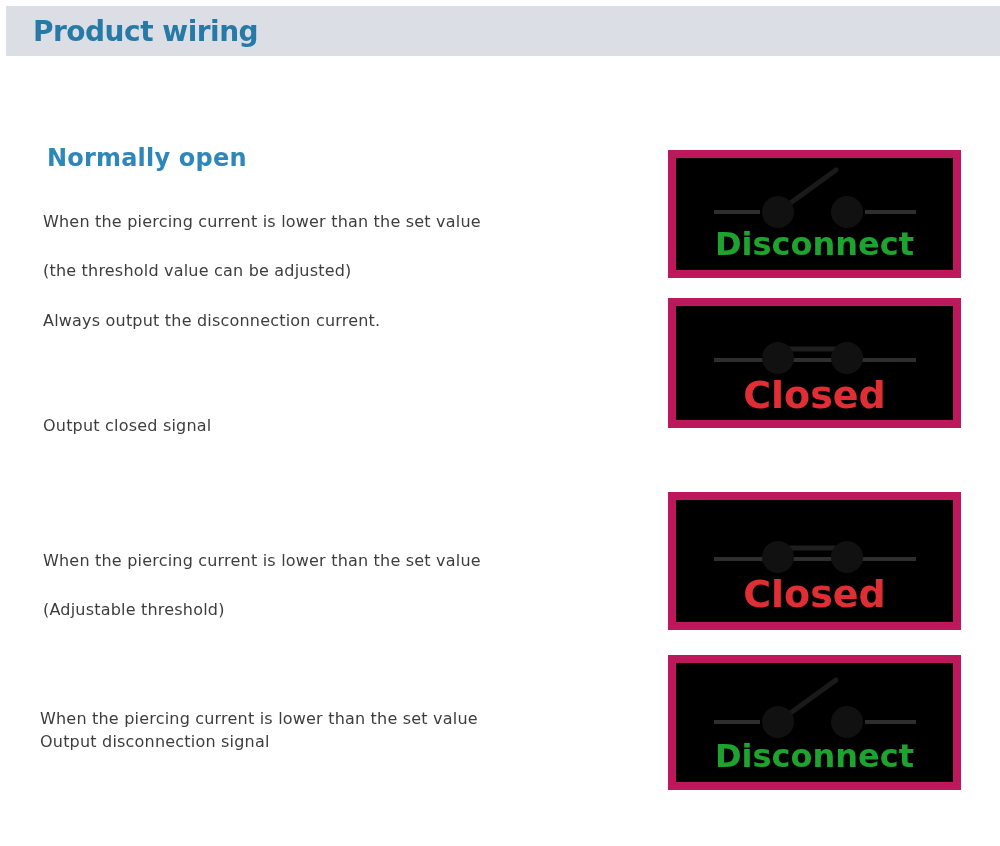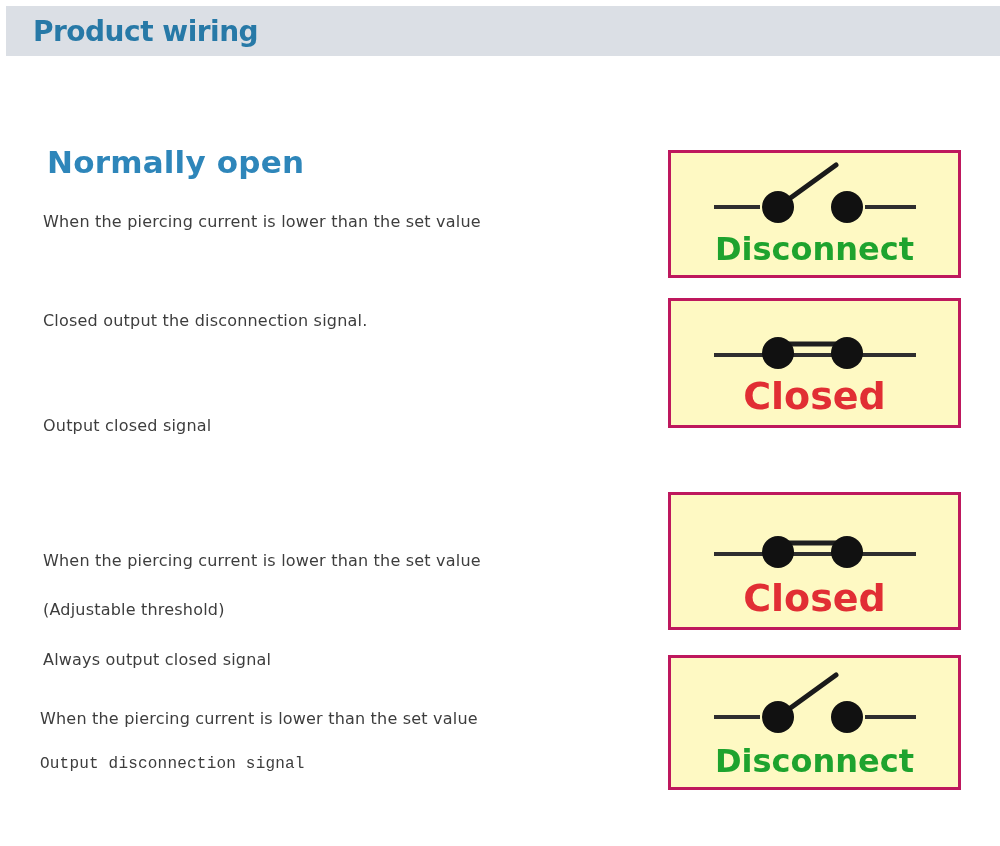--- a/index.html
+++ b/index.html
@@ -17,35 +17,35 @@
     display:flex;align-items:center;
   }
   .header-title{
     margin-left:27px;
     font-size:28px;font-weight:700;letter-spacing:-0.5px;
     color:#2779a7;
   }
   
   .sec-heading{
     position:absolute;left:47px;
-    font-size:31px;font-weight:700;letter-spacing:0.2px;
+    font-size:24px;font-weight:700;letter-spacing:0.2px;
     color:#2e86ba;
     white-space:nowrap;
   }
   .body-line{
     position:absolute;left:43px;
     font-size:16px;font-weight:400;letter-spacing:0.2px;
     color:#3d3d3d;
     white-space:nowrap;
   }
   
   .switch-box{
     position:absolute;left:668px;width:293px;
-    border:3px solid #be185d;
-    background:#fef9c3;
+    border:8px solid #be185d;
+    background:#000000;
     box-sizing:border-box;
     display:flex;flex-direction:column;align-items:center;
     padding:6px 0 8px 0;
   }
   .switch-box.b1{top:150px;height:128px;}
   .switch-box.b2{top:298px;height:130px;}
   .switch-box.b3{top:492px;height:138px;}
   .switch-box.b4{top:655px;height:135px;}
   .switch-box.b3 .glyph,.switch-box.b4 .glyph{margin-top:7px;}
   .glyph{flex:none;line-height:0;margin-top:2px;}
@@ -62,28 +62,28 @@
 <body>
 
 <div class="page">
 
   <div class="header-band">
     <div class="header-title">Product wiring</div>
   </div>
 
   <div class="sec-heading" style="top:144px;">Normally open</div>
   <div class="body-line" style="top:212px;">When the piercing current is lower than the set value</div>
-  <div class="body-line" style="top:311px;">Closed output the disconnection signal.</div>
+  <div class="body-line" style="top:261px;">(the threshold value can be adjusted)</div>
+  <div class="body-line" style="top:311px;">Always output the disconnection current.</div>
   <div class="body-line" style="top:416px;">Output closed signal</div>
 
   <div class="body-line" style="top:551px;">When the piercing current is lower than the set value</div>
   <div class="body-line" style="top:600px;">(Adjustable threshold)</div>
-  <div class="body-line" style="top:650px;">Always output closed signal</div>
   <div class="body-line" style="top:709px;left:40px;">When the piercing current is lower than the set value</div>
-  <div class="body-line" style="top:755px;left:40px;font-family:Liberation Mono, monospace;">Output disconnection signal</div>
+  <div class="body-line" style="top:732px;left:40px;">Output disconnection signal</div>
 
   <div class="switch-box b1">
     <span class="glyph">
       <svg width="210" height="62" viewBox="0 0 210 62" xmlns="http://www.w3.org/2000/svg">
         <line x1="4" y1="46" x2="50" y2="46" stroke="#2e2e2e" stroke-width="4"></line>
         <line x1="155" y1="46" x2="206" y2="46" stroke="#2e2e2e" stroke-width="4"></line>
         <line x1="68" y1="46" x2="126" y2="4" stroke="#1a1a1a" stroke-width="5" stroke-linecap="round"></line>
         <circle cx="68" cy="46" r="16" fill="#111111"></circle>
         <circle cx="137" cy="46" r="16" fill="#111111"></circle>
       </svg>

